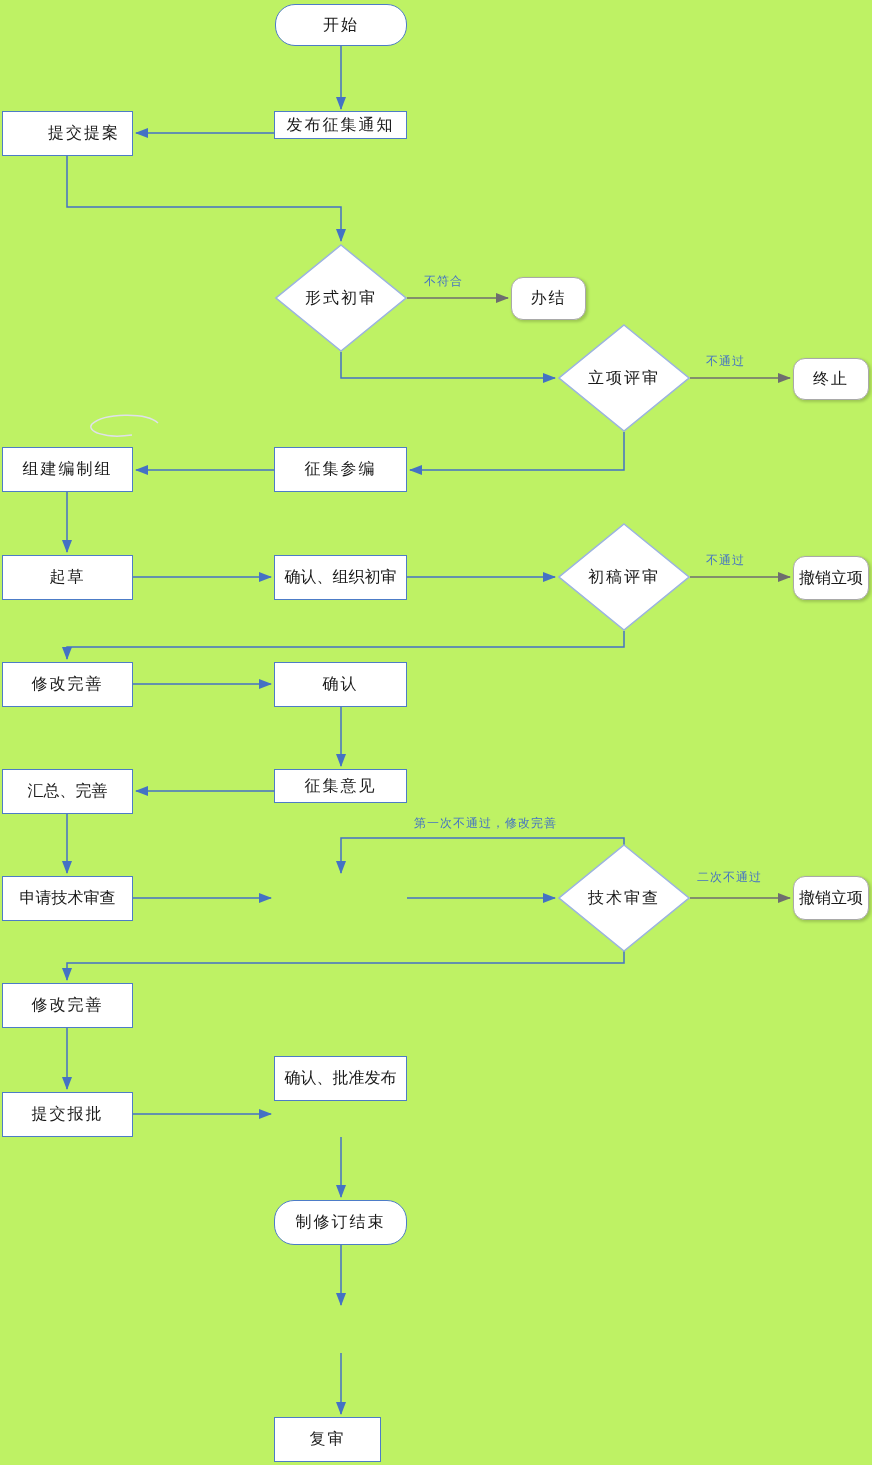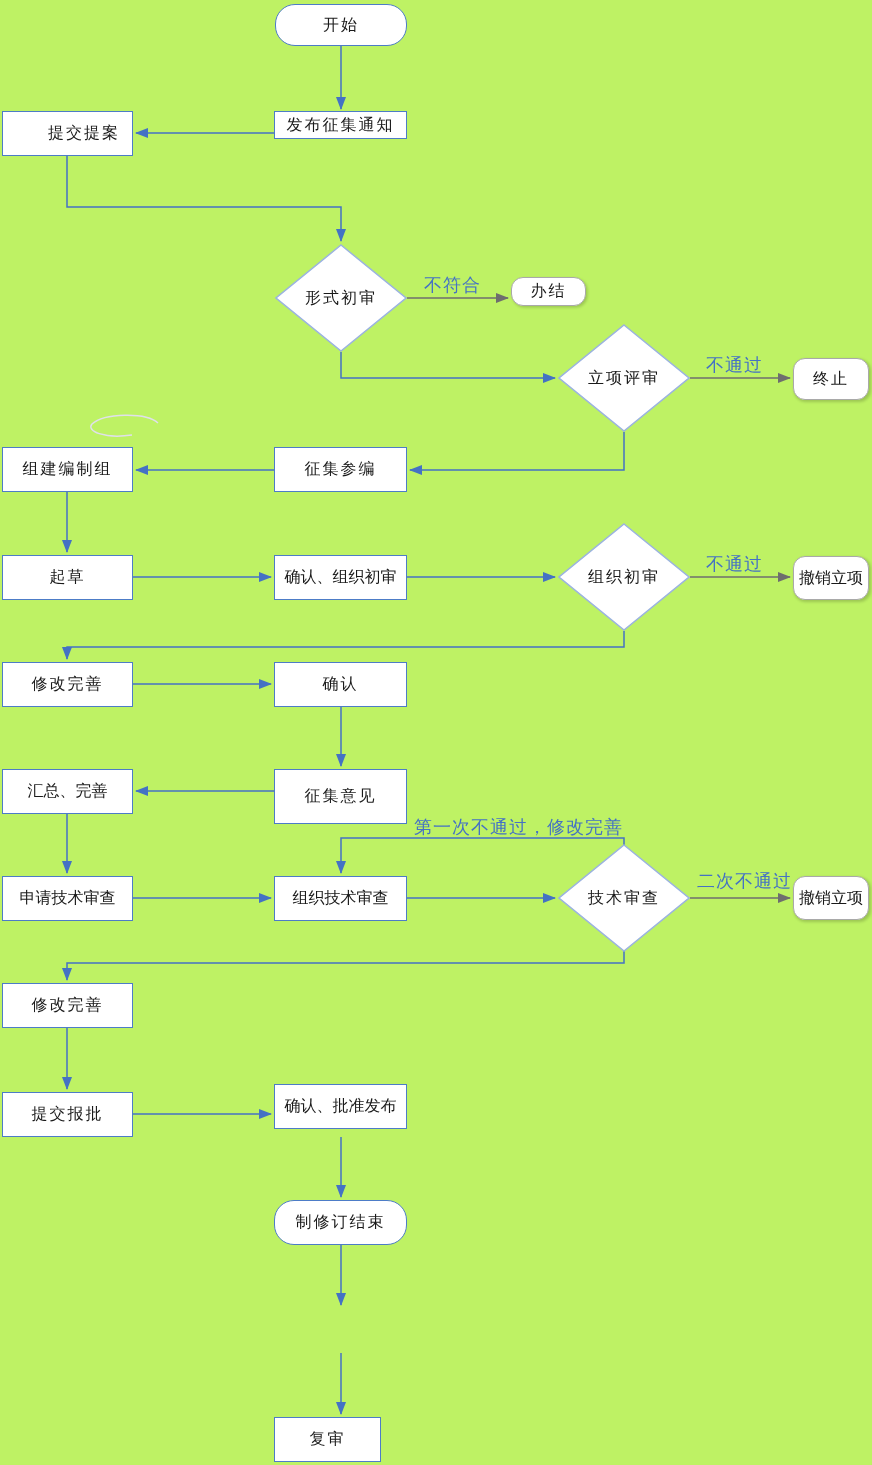--- a/index.html
+++ b/index.html
@@ -54,21 +54,21 @@
     width: 100%; height: 100%;
   }
   .decision .node-label {
     position: relative;
     z-index: 1;
   }
   .edge-label {
     position: absolute;
     z-index: 3;
     color: #4472c4;
-    font-size: 18px;
+    font-size: 12px;
     letter-spacing: 1px;
     white-space: nowrap;
   }
 </style>
 </head>
 <body>
 
 <div id="canvas">
 
   <svg id="connectors" viewBox="0 0 872 1465" xmlns="http://www.w3.org/2000/svg">
@@ -137,39 +137,36 @@
   </div>
   <div class="node process" style="left:274px; top:555px; width:133px; height:45px;">
     <span class="node-label" style="letter-spacing:0;">确认、组织初审</span>
   </div>
   <div class="node process" style="left:2px; top:662px; width:131px; height:45px;">
     <span class="node-label">修改完善</span>
   </div>
   <div class="node process" style="left:274px; top:662px; width:133px; height:45px;">
     <span class="node-label">确认</span>
   </div>
-  <div class="node process" style="left:274px; top:769px; width:133px; height:55px;">
+  <div class="node process" style="left:274px; top:769px; width:133px; height:34px;">
     <span class="node-label">征集意见</span>
   </div>
   <div class="node process" style="left:2px; top:769px; width:131px; height:45px;">
     <span class="node-label" style="letter-spacing:0;">汇总、完善</span>
   </div>
   <div class="node process" style="left:2px; top:876px; width:131px; height:45px;">
     <span class="node-label" style="letter-spacing:0;">申请技术审查</span>
   </div>
-  <div class="node process" style="left:274px; top:876px; width:133px; height:45px;">
-    <span class="node-label" style="letter-spacing:0;">组织技术审查</span>
-  </div>
   <div class="node process" style="left:2px; top:983px; width:131px; height:45px;">
     <span class="node-label">修改完善</span>
   </div>
   <div class="node process" style="left:2px; top:1092px; width:131px; height:45px;">
     <span class="node-label">提交报批</span>
   </div>
-  <div class="node process" style="left:274px; top:1084px; width:133px; height:45px;justify-content:center;">
+  <div class="node process" style="left:274px; top:1056px; width:133px; height:45px;justify-content:center;">
     <span class="node-label" style="letter-spacing:0;">确认、批准发布</span>
   </div>
   <div class="node process" style="left:274px; top:1417px; width:107px; height:45px;">
     <span class="node-label">复审</span>
   </div>
 
   <div class="node decision" style="left:275px; top:244px; width:132px; height:108px;">
     <svg class="diamond-shape" viewBox="0 0 132 108" preserveAspectRatio="none">
         <polygon points="66,1 131,54 66,107 1,54" fill="#ffffff" stroke="#9bb3e0" stroke-width="1.5"></polygon>
       </svg>
@@ -178,30 +175,30 @@
   <div class="node decision" style="left:558px; top:324px; width:132px; height:108px;">
     <svg class="diamond-shape" viewBox="0 0 132 108" preserveAspectRatio="none">
         <polygon points="66,1 131,54 66,107 1,54" fill="#ffffff" stroke="#9bb3e0" stroke-width="1.5"></polygon>
       </svg>
     <span class="node-label">立项评审</span>
   </div>
   <div class="node decision" style="left:558px; top:523px; width:132px; height:108px;">
     <svg class="diamond-shape" viewBox="0 0 132 108" preserveAspectRatio="none">
         <polygon points="66,1 131,54 66,107 1,54" fill="#ffffff" stroke="#9bb3e0" stroke-width="1.5"></polygon>
       </svg>
-    <span class="node-label">组织初审</span>
+    <span class="node-label">初稿评审</span>
   </div>
   <div class="node decision" style="left:558px; top:844px; width:132px; height:108px;">
     <svg class="diamond-shape" viewBox="0 0 132 108" preserveAspectRatio="none">
         <polygon points="66,1 131,54 66,107 1,54" fill="#ffffff" stroke="#9bb3e0" stroke-width="1.5"></polygon>
       </svg>
     <span class="node-label">技术审查</span>
   </div>
 
-  <div class="node end-node" style="left:511px; top:277px; width:75px; height:29px;">
+  <div class="node end-node" style="left:511px; top:277px; width:75px; height:43px;">
     <span class="node-label">办结</span>
   </div>
   <div class="node end-node" style="left:793px; top:358px; width:76px; height:42px;">
     <span class="node-label">终止</span>
   </div>
   <div class="node end-node" style="left:793px; top:556px; width:76px; height:44px;">
     <span class="node-label" style="letter-spacing:0;">撤销立项</span>
   </div>
   <div class="node end-node" style="left:793px; top:876px; width:76px; height:44px;">
     <span class="node-label" style="letter-spacing:0;">撤销立项</span>

